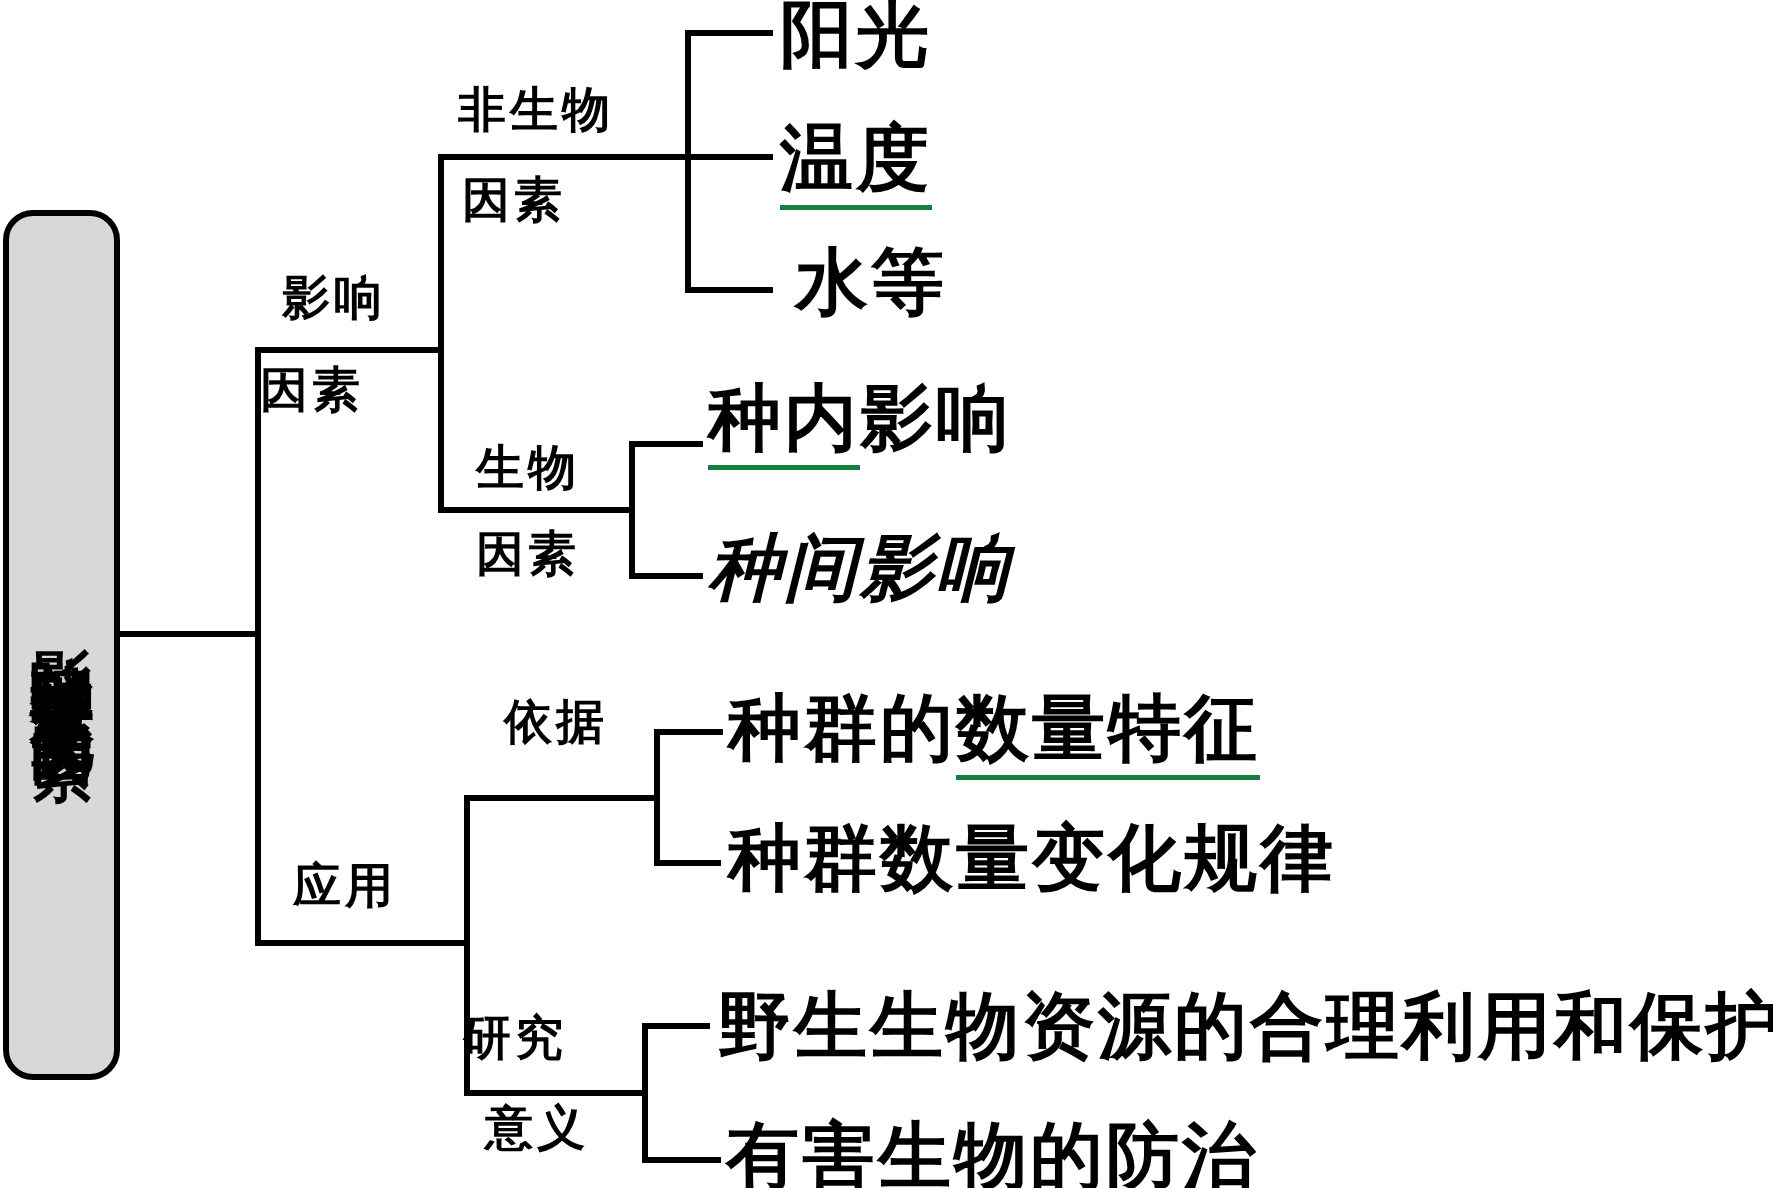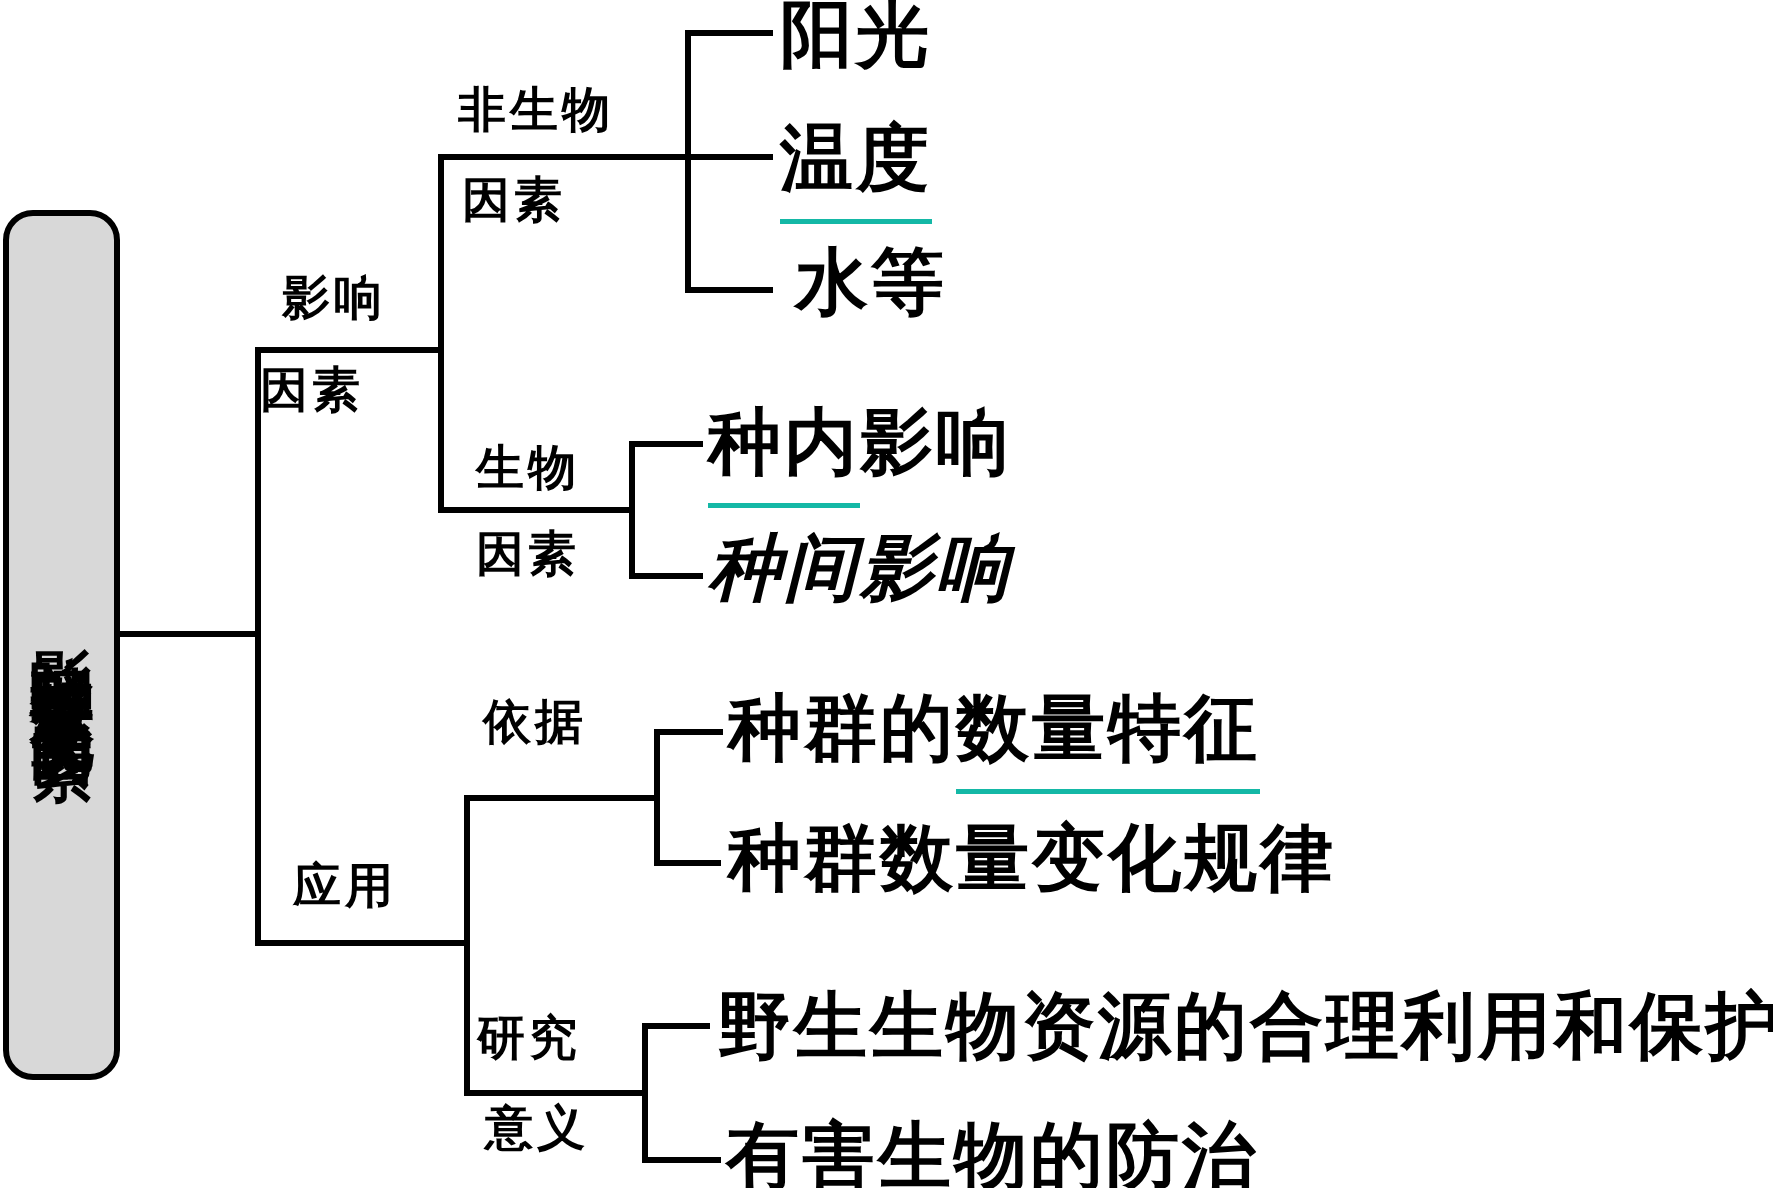--- a/index.html
+++ b/index.html
@@ -59,22 +59,22 @@
   
   .leaf {
     position: absolute;
     font-size: 73px;
     font-weight: 700;
     letter-spacing: 3px;
     line-height: 1;
     white-space: nowrap;
   }
   .leaf .ul, .blank-ul {
-    border-bottom: 5px solid #14b8a6;
-    padding-bottom: 20px;
+    border-bottom: 5px solid #15803d;
+    padding-bottom: 6px;
   }
 </style>
 </head>
 <body>
 
 <div id="canvas">
 
   <svg id="wires" viewBox="0 0 1773 1188" xmlns="http://www.w3.org/2000/svg" aria-hidden="true">
     <path fill="none" stroke="#000000" stroke-width="6" stroke-linecap="square" d="
       M120 634 H258
@@ -110,32 +110,32 @@
   <div class="blabel" style="left:260px; top:366px;">因素</div>
 
   <div class="blabel" style="left:458px; top:86px;">非生物</div>
   <div class="blabel" style="left:462px; top:176px;">因素</div>
 
   <div class="blabel" style="left:476px; top:444px;">生物</div>
   <div class="blabel" style="left:476px; top:530px;">因素</div>
 
   <div class="blabel" style="left:293px; top:862px;">应用</div>
 
-  <div class="blabel" style="left:483px; top:698px;">依据</div>
+  <div class="blabel" style="left:504px; top:698px;">依据</div>
 
-  <div class="blabel" style="left:477px; top:1014px;">研究</div>
+  <div class="blabel" style="left:463px; top:1014px;">研究</div>
   <div class="blabel" style="left:485px; top:1104px;">意义</div>
 
   <div class="leaf" style="left:780px; top:-2px;"><span>阳光</span></div>
 
   <div class="leaf" style="left:780px; top:122px;"><span class="ul">温度</span></div>
 
   <div class="leaf" style="left:780px; top:246px;margin-left:15px;"><span>水等</span></div>
 
-  <div class="leaf" style="left:708px; top:406px;text-align:center;"><span class="ul">种内</span><span>影响</span></div>
+  <div class="leaf" style="left:708px; top:382px;text-align:center;"><span class="ul">种内</span><span>影响</span></div>
 
   <div class="leaf" style="left:708px; top:532px;font-style:italic;"><span>种间影响</span></div>
 
   <div class="leaf" style="left:728px; top:822px;"><span>种群数量变化规律</span></div>
 
   <div class="leaf" style="left:728px; top:692px;"><span>种群的</span><span class="ul">数量特征</span></div>
 
   <div class="leaf" style="left:718px; top:990px;"><span>野生生物资源的合理利用和保护</span></div>
 
   <div class="leaf" style="left:726px; top:1120px;"><span>有害生物的防治</span></div>

